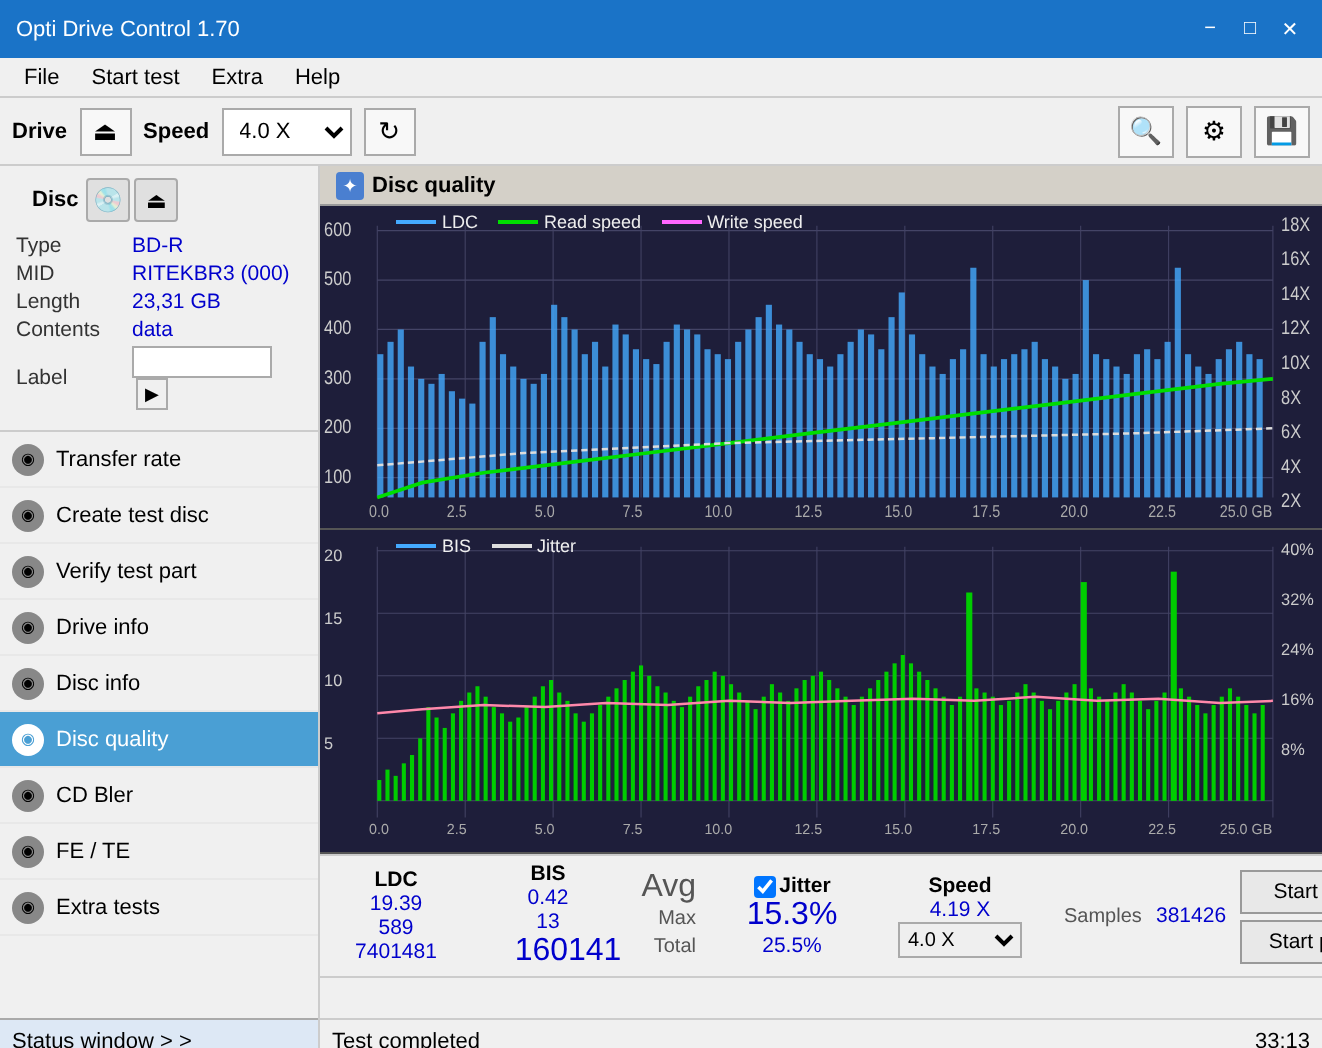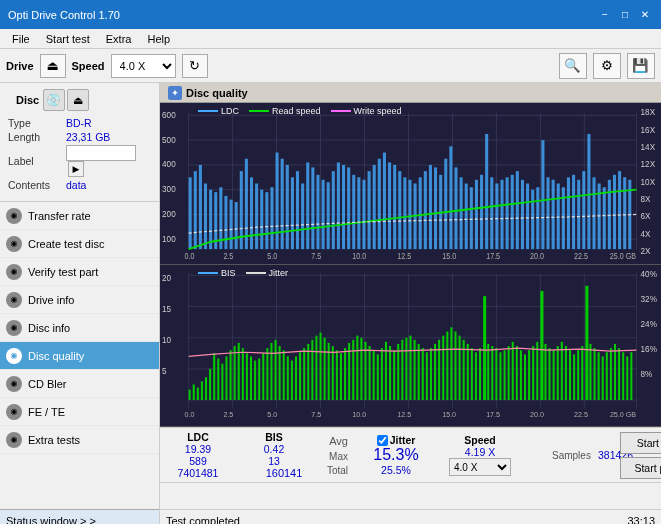--- a/index.html
+++ b/index.html
@@ -350,33 +350,37 @@
           <div class="disc-eject-icon">⏏</div>
         </div>
       </div>
       <table class="disc-table">
         <tbody>
             <tr class="disc-row">
           <td class="disc-key">Type</td>
           <td class="disc-val">BD-R</td>
         </tr>
         <tr class="disc-row">
+          <td class="disc-key">MID</td>
+          <td class="disc-val">RITEKBR3 (000)</td>
+        </tr>
+        <tr class="disc-row">
           <td class="disc-key">Length</td>
           <td class="disc-val">23,31 GB</td>
+        </tr>
+        <tr class="disc-row">
+          <td class="disc-key">Contents</td>
+          <td class="disc-val">data</td>
         </tr>
         <tr class="disc-row">
           <td class="disc-key">Label</td>
           <td>
             <input class="disc-label-input" type="text" style="">
             <button class="disc-label-btn">▶</button>
           </td>
-        </tr>
-        <tr class="disc-row">
-          <td class="disc-key">Contents</td>
-          <td class="disc-val">data</td>
         </tr>
       </tbody>
         </table>
     </div>
 
     <div class="nav-items">
       <div class="nav-item">
         <div class="nav-item-icon">◉</div>
         <span class="nav-item-label">Transfer rate</span>
       </div>
@@ -768,26 +772,26 @@
           <span style="font-size:10.5px;color:#0000cc;">19.39</span>
           <span style="font-size:10.5px;color:#0000cc;">589</span>
           <span style="font-size:10.5px;color:#0000cc;">7401481</span>
         </div>
         <div style="width:1px;background:#bbb;height:44px;"></div>
 
         <div style="display:flex;flex-direction:column;align-items:center;min-width:56px;">
           <span style="font-size:10.5px;font-weight:bold;">BIS</span>
           <span style="font-size:10.5px;color:#0000cc;">0.42</span>
           <span style="font-size:10.5px;color:#0000cc;">13</span>
-          <span style="font-size:11px;color:#0000cc;margin-left:20px;">160141</span>
+          <span style="font-size:16px;color:#0000cc;margin-left:20px;">160141</span>
         </div>
         <div style="width:1px;background:#bbb;height:44px;"></div>
 
         <div style="display:flex;flex-direction:column;align-items:flex-end;min-width:30px;">
-          <span style="font-size:11px;color:#555;height:17px;display:flex;align-items:center;">Avg</span>
+          <span style="font-size:16px;color:#555;height:17px;display:flex;align-items:center;">Avg</span>
           <span style="font-size:10px;color:#555;height:14px;display:flex;align-items:center;">Max</span>
           <span style="font-size:10px;color:#555;height:14px;display:flex;align-items:center;">Total</span>
         </div>
         <div style="width:1px;background:#bbb;height:44px;"></div>
 
         <div style="display:flex;flex-direction:column;align-items:center;min-width:64px;">
           <div style="display:flex;align-items:center;gap:2px;">
             <input type="checkbox" checked="" style="width: 11px; height: 11px;">
             <span style="font-size:10.5px;font-weight:bold;">Jitter</span>
           </div>
@@ -800,21 +804,21 @@
           <span style="font-size:10.5px;font-weight:bold;">Speed</span>
           <span style="font-size:10.5px;color:#0000cc;">4.19 X</span>
           <select style="width:62px;height:18px;font-size:10px;border:1px solid #aaa;">
             <option>4.0 X</option>
           </select>
         </div>
         <div style="width:1px;background:#bbb;height:44px;"></div>
 
         <div style="display:flex;flex-direction:column;min-width:80px;gap:2px;">
           <div style="display:flex;gap:4px;align-items:center;">
-            <span style="font-size:10px;color:#555;min-width:42px;margin-left:20px;">Samples</span>
+            <span style="font-size:10px;color:#555;min-width:42px;">Samples</span>
             <span style="font-size:10.5px;color:#0000cc;">381426</span>
           </div>
         </div>
 
         <div class="start-buttons" style="margin-left:auto;">
           <button class="start-btn">Start full</button>
           <button class="start-btn">Start part</button>
         </div>
       </div>
     </div>

